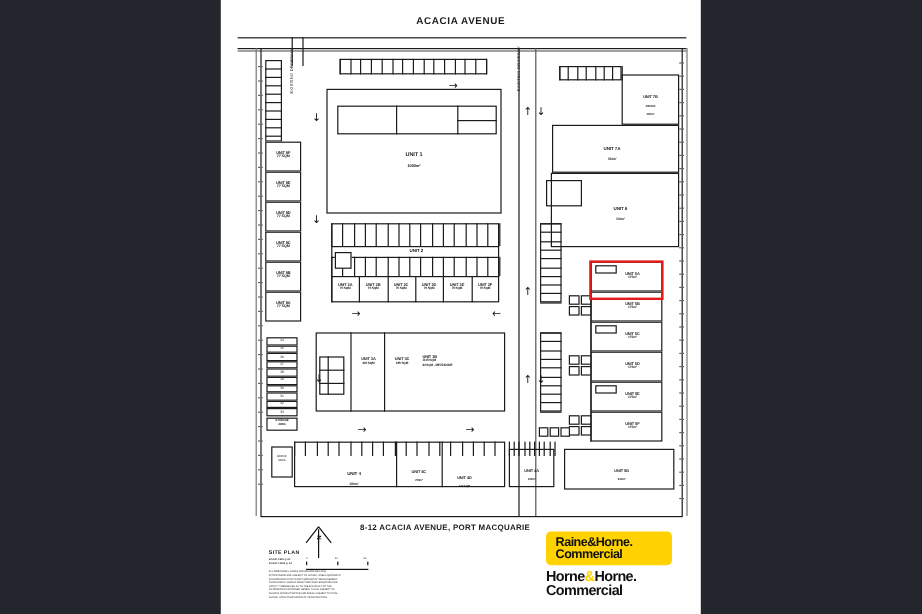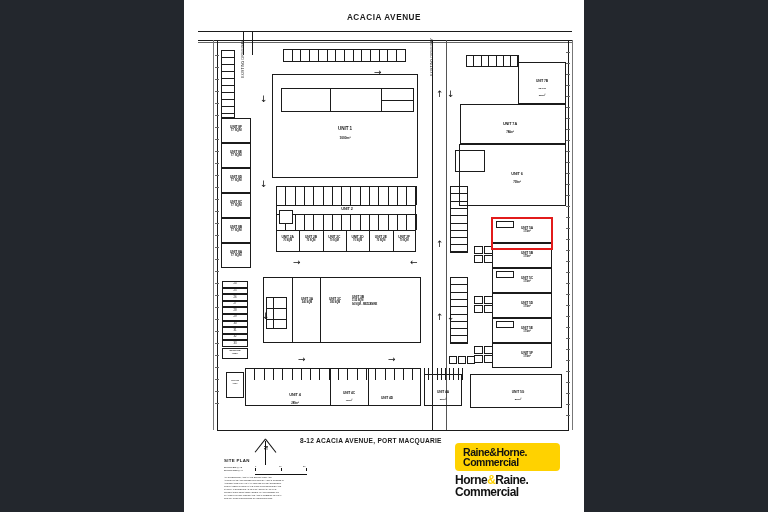--- a/index.html
+++ b/index.html
@@ -565,18 +565,18 @@
     <div class="tick" style="left:51px;"></div>
   </div>
 
   <div id="logo-badge">
     <div class="l1">Raine&amp;Horne.</div>
     <div class="l2">Commercial</div>
   </div>
 
   <div id="logo-text">
     <div class="l1">
-      <span>Horne</span><span class="amp">&amp;</span><span>Raine.</span>
+      <span>Horne</span><span class="amp">&amp;</span><span>Horne.</span>
     </div>
     <div class="l2">Commercial</div>
   </div>
 
 </div>
 
 </body></html>

